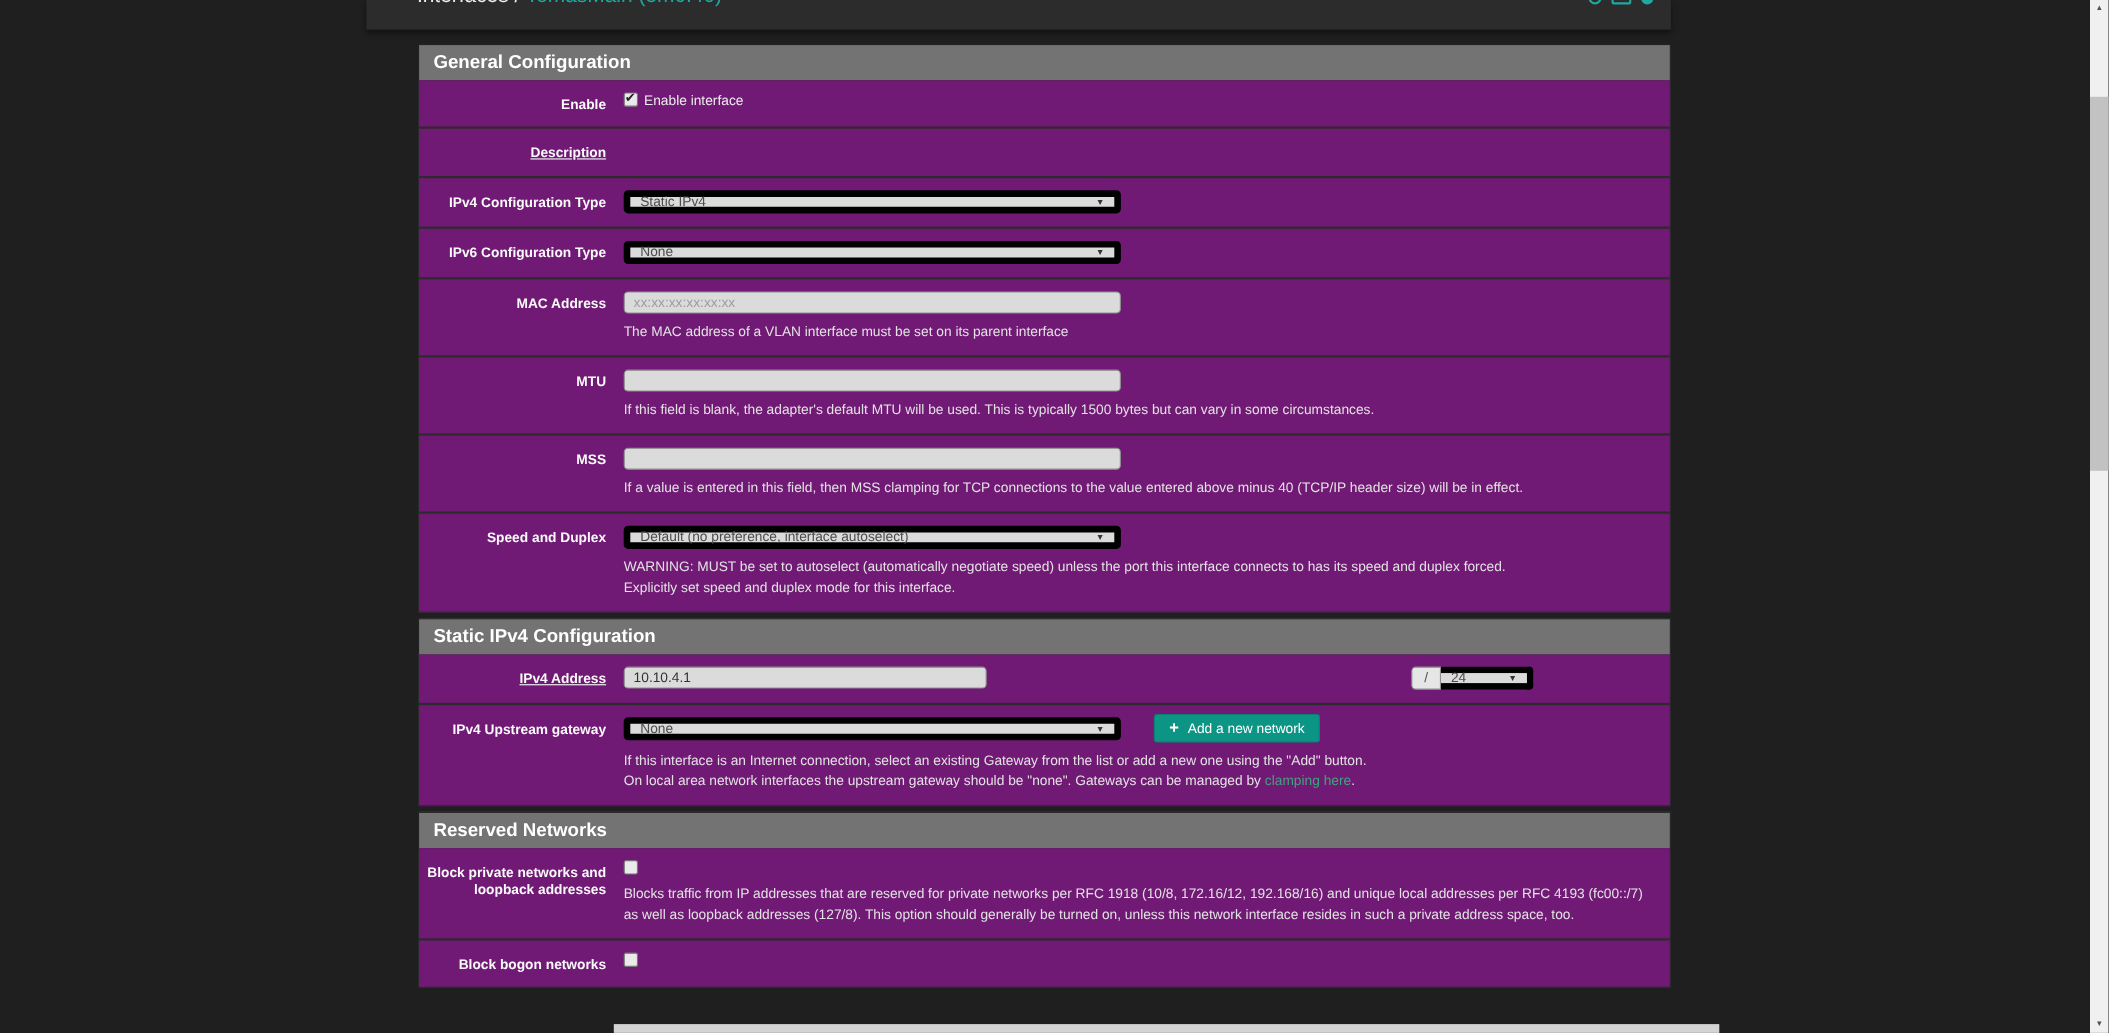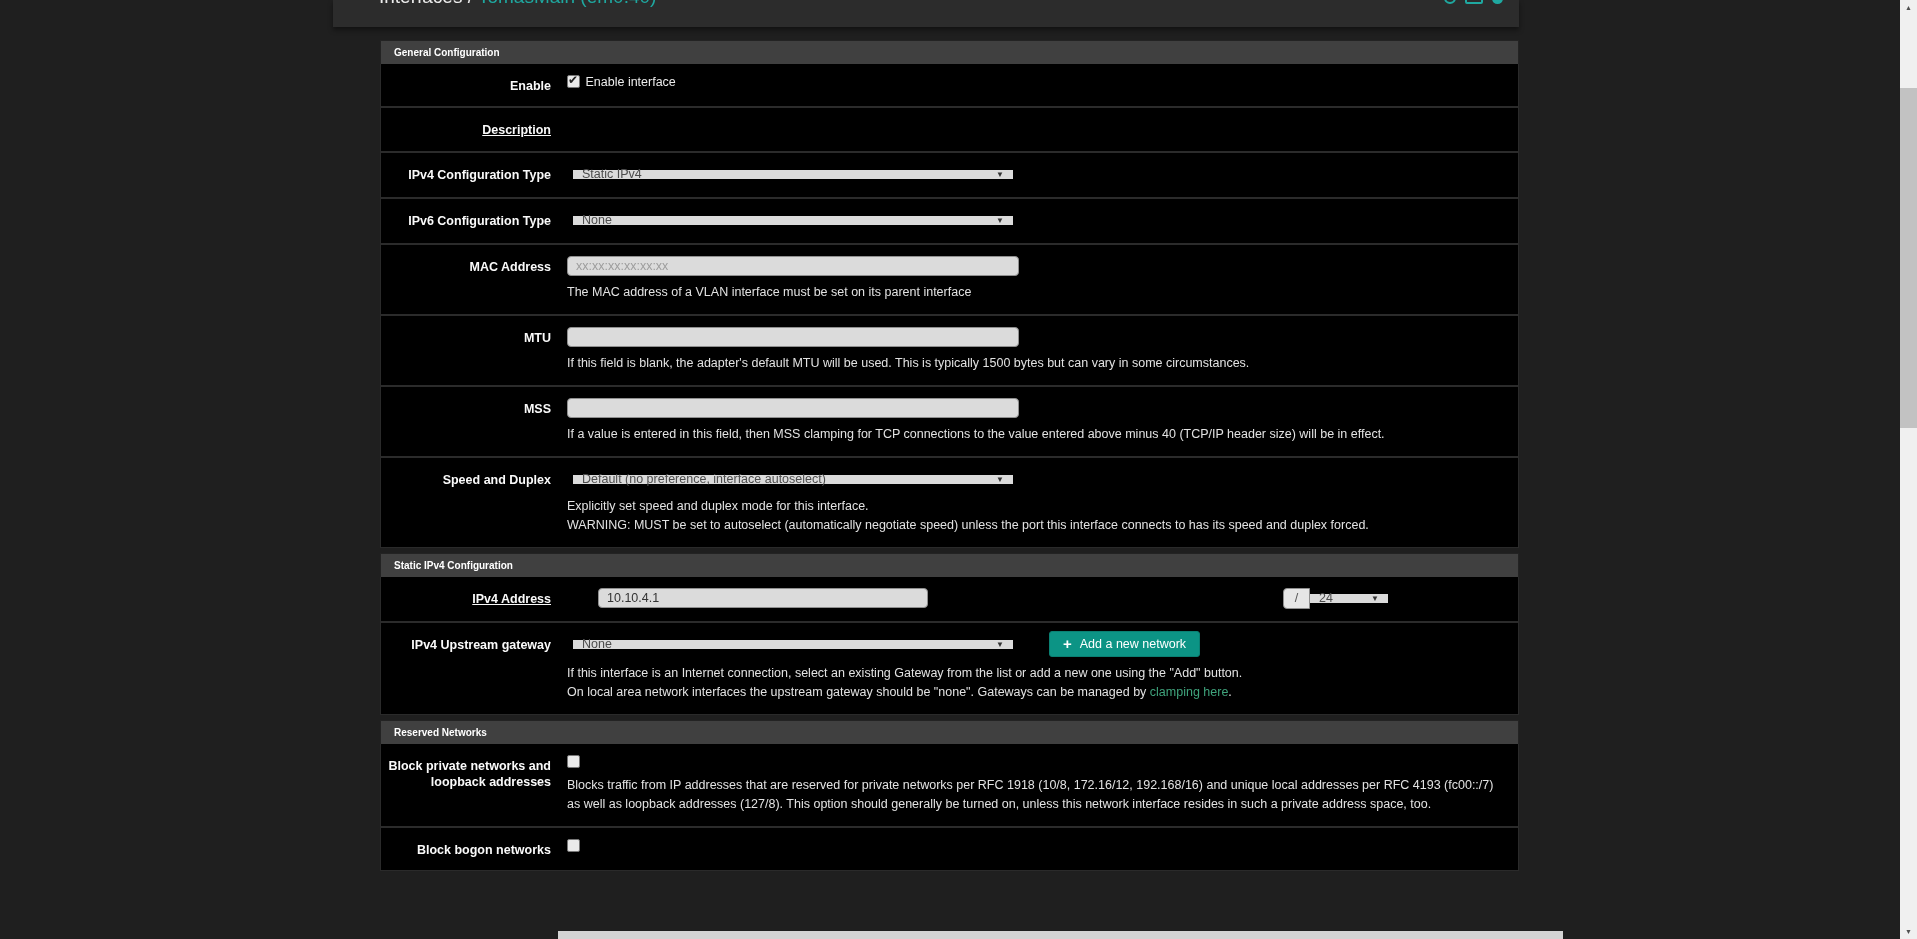--- a/index.html
+++ b/index.html
@@ -27,43 +27,43 @@
   }
   .bc-ico-circle { width:12px; height:12px; border:2px solid #1fa8a0; border-radius:50%; }
   .bc-ico-rect   { width:18px; height:12px; border:2px solid #1fa8a0; border-radius:2px; }
   .bc-ico-dot    { width:11px; height:11px; background:#1fa8a0; border-radius:50%; }
 
   
   .content { position:absolute; left:380px; top:40px; width:1139px; }
 
   .panel { margin-bottom:5px; }
   .panel-header {
-    background:#404040; border:1px solid #232323; border-bottom:none;
-    padding:6px 13px 6px; font-weight:bold; font-size:10px; color:#ffffff;
-  }
-  .panel-body { background:#000000; border:1px solid #2a2a2a; border-top:none; }
+    background:#737373; border:1px solid #232323; border-bottom:none;
+    padding:6px 13px 6px; font-weight:bold; font-size:17px; color:#ffffff;
+  }
+  .panel-body { background:#701a75; border:1px solid #2a2a2a; border-top:none; }
 
   .frow { display:flex; border-bottom:2px solid #2b2b2b; padding:11px 0 12px; }
   .frow:last-child { border-bottom:none; }
   .flabel {
     flex:none; width:186px; padding-right:16px; padding-top:3px;
     text-align:right; font-weight:bold; font-size:12.5px; color:#fafafa; line-height:1.3;
   }
   .flabel.u { }
   .flabel.u .lbl-text { text-decoration:underline; }
   .fcontrol { flex:1; padding-right:14px; font-size:12.5px; color:#e4e4e4; }
 
   
   .tinput {
     width:452px; height:20px; background:#dbdbdb; border:1px solid #8f8f8f;
     border-radius:4px; padding:0 8px; font-size:12.5px; color:#333;
     font-family:"Liberation Sans", sans-serif; display:block;
   }
   .tinput::placeholder { color:#9d9d9d; }
-  .tinput.narrow { width:330px;margin-left:31px; }
+  .tinput.narrow { width:330px; }
 
   .tselect {
     width:452px; height:21px; background:#dbdbdb; border:6px solid #000000;
     border-radius:4px; padding:0 9px; font-size:12.5px; color:#4c4c4c;
     display:flex; align-items:center; justify-content:space-between; cursor:default;
   }
   .tselect .arrow { font-size:8px; color:#333; }
 
   .help { margin-top:7px; font-size:12.5px; color:#e2e2e2; line-height:1.52; }
   .help .link { color:#3fa37c; }
@@ -186,22 +186,22 @@
       </div>
 
       <div class="frow">
         <div class="flabel">Speed and Duplex</div>
         <div class="fcontrol">
           <div class="tselect">
             <span>Default (no preference, interface autoselect)</span>
             <span class="arrow">▼</span>
           </div>
           <div class="help">
+            <div>WARNING: MUST be set to autoselect (automatically negotiate speed) unless the port this interface connects to has its speed and duplex forced.</div>
             <div>Explicitly set speed and duplex mode for this interface.</div>
-            <div>WARNING: MUST be set to autoselect (automatically negotiate speed) unless the port this interface connects to has its speed and duplex forced.</div>
           </div>
         </div>
       </div>
 
     </div>
   </div>
 
   <div class="panel">
     <div class="panel-header">Static IPv4 Configuration</div>
     <div class="panel-body">

